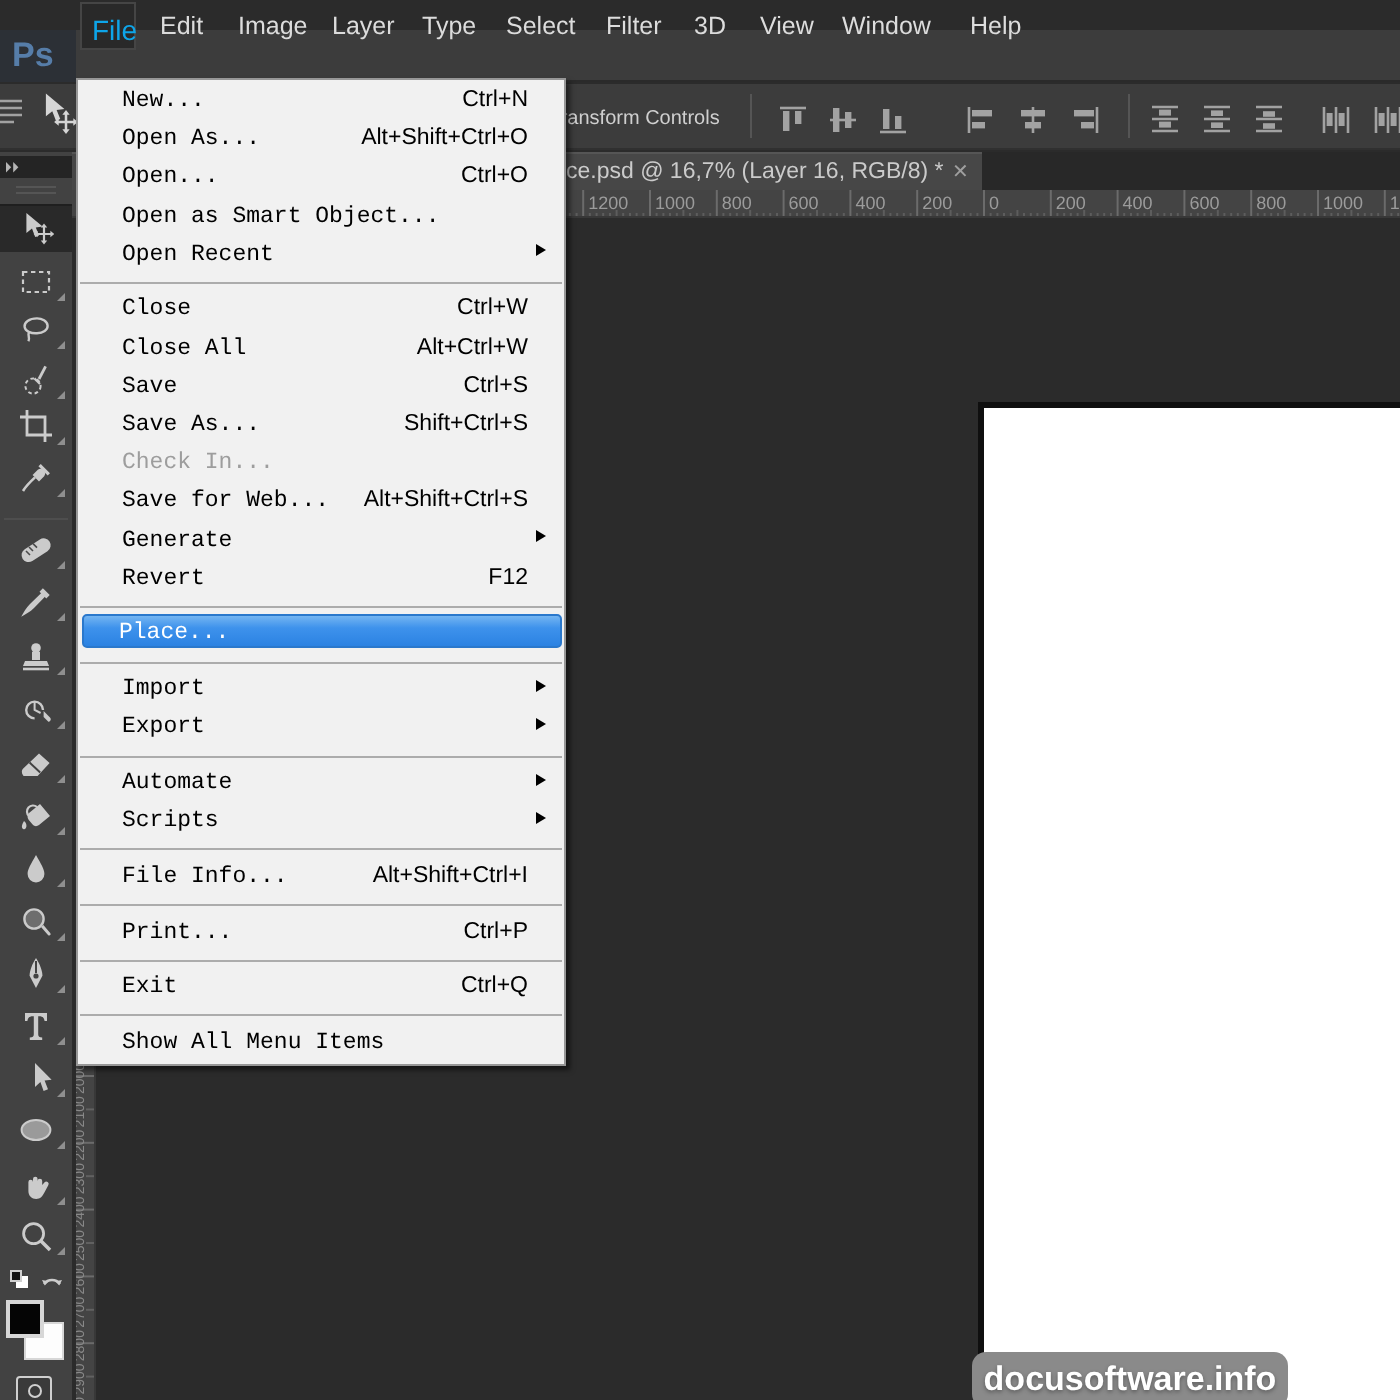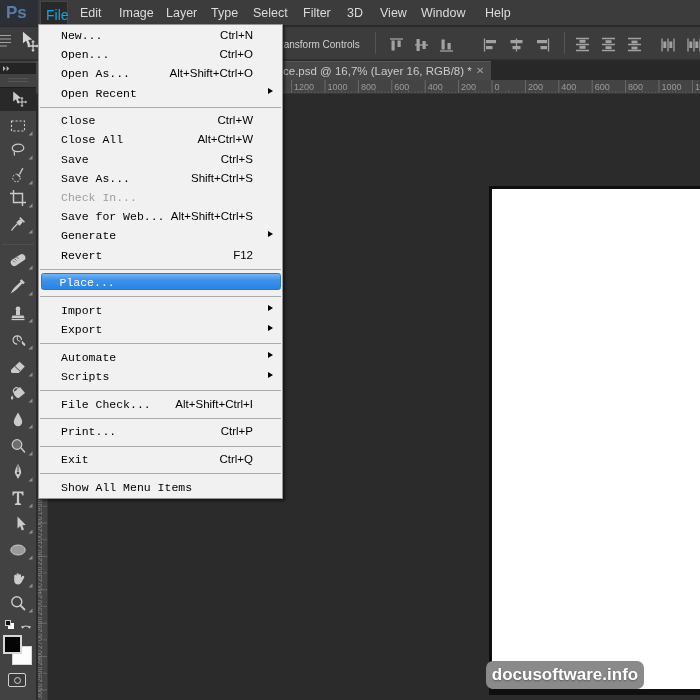--- a/index.html
+++ b/index.html
@@ -1,18 +1,18 @@
 <!DOCTYPE html>
 <html><head>
 <meta charset="utf-8">
 <style>
   * { margin:0; padding:0; box-sizing:border-box; }
   html,body { width:700px; height:700px; overflow:hidden; }
   body { position:relative; background:#2b2b2b; font-family:"Liberation Sans", sans-serif; }
-  .abs { position:absolute; }
+  .abs { position:absolute;margin-top:15px; }
 
   
   #menubar { left:0; top:0; width:700px; height:26px; background:#3c3c3c; border-bottom:1px solid #2a2a2a; }
   #pslogo { left:0; top:0; width:38px; height:26px; background:#2c3036; }
   #pslogo span { position:absolute; left:6px; top:3px; font-size:17px; font-weight:bold; color:#567da9; letter-spacing:0px; }
   .mitem { position:absolute; top:6px; font-size:12.5px; color:#dcdcdc; }
   #filebtn { position:absolute; left:40px; top:1px; width:28px; height:24px; background:#292929; border:1px solid #454545; }
   #filebtn span { position:absolute; left:5px; top:5px; font-size:14px; color:#0ea5e9; }
 
   
@@ -38,21 +38,21 @@
   .tool.sel { background:#292929; box-shadow:inset 0 1px 0 #1f1f1f; }
 
   
   #canvaswrap { left:489px; top:186px; width:211px; height:509px; background:#0f0f0f; }
   #canvas { position:absolute; left:3px; top:3px; width:208px; height:500px; background:#ffffff; }
 
   
   #menu { left:38px; top:24px; width:245px; background:#f1f1f1; border:1px solid #979797; box-shadow:2px 2px 2.5px rgba(0,0,0,0.5); padding:1px 0; }
   .mi { position:relative; height:19.2px; line-height:19.2px; font-size:11.5px; color:#000; }
   .mi .lbl { position:absolute; left:22px; top:0;font-family:Liberation Mono, monospace; }
-  .mi .sc { position:absolute; right:29px; top:0; }
+  .mi .sc { position:absolute; right:18px; top:0; }
   .mi.dis { color:#9d9d9d; }
   .mi .arr { position:absolute; right:9px; top:4.5px; width:0; height:0; border-left:5px solid #000; border-top:3.5px solid transparent; border-bottom:3.5px solid transparent; }
   .msep { height:8.5px; position:relative; }
   .msep::after { content:""; position:absolute; left:1px; right:1px; top:4px; height:1px; background:#acacac; }
   .mi.hl::before { content:""; position:absolute; left:1.5px; right:1.5px; top:0px; bottom:2.4px; background:linear-gradient(180deg,#74b5f2 0%,#3e92ec 40%,#2b82e2 100%); border:1px solid #2a78cc; border-radius:2.5px; }
   .mi.hl .lbl { color:#fff; left:20.5px; z-index:1; }
 
   
   #wm { left:486px; top:661px; width:158px; height:28px; background:#8a8a8a; border-radius:7px; text-align:center; }
   #wm span { font-size:17px; font-weight:bold; color:#fff; line-height:28px; text-shadow:0 1px 2px rgba(0,0,0,0.35); }
@@ -683,26 +683,29 @@
 <div class="abs" id="canvaswrap">
     <div id="canvas"></div>
   </div>
 
 <div class="abs" id="menu">
   <div class="mi">
       <span class="lbl">New...</span>
       <span class="sc">Ctrl+N</span>
     </div>
   <div class="mi">
+      <span class="lbl">Open As...</span>
+      <span class="sc">Alt+Shift+Ctrl+O</span>
+    </div>
+  <div class="mi">
       <span class="lbl">Open...</span>
       <span class="sc">Ctrl+O</span>
     </div>
   <div class="mi">
-      <span class="lbl">Open As...</span>
-      <span class="sc">Alt+Shift+Ctrl+O</span>
+      <span class="lbl">Open as Smart Object...</span>
     </div>
   <div class="mi">
       <span class="lbl">Open Recent</span>
       <span class="arr"></span>
     </div>
   <div class="msep"></div>
   <div class="mi">
       <span class="lbl">Close</span>
       <span class="sc">Ctrl+W</span>
     </div>
@@ -750,21 +753,21 @@
   <div class="mi">
       <span class="lbl">Automate</span>
       <span class="arr"></span>
     </div>
   <div class="mi">
       <span class="lbl">Scripts</span>
       <span class="arr"></span>
     </div>
   <div class="msep"></div>
   <div class="mi">
-      <span class="lbl">File Check...</span>
+      <span class="lbl">File Info...</span>
       <span class="sc">Alt+Shift+Ctrl+I</span>
     </div>
   <div class="msep"></div>
   <div class="mi">
       <span class="lbl">Print...</span>
       <span class="sc">Ctrl+P</span>
     </div>
   <div class="msep"></div>
   <div class="mi">
       <span class="lbl">Exit</span>

